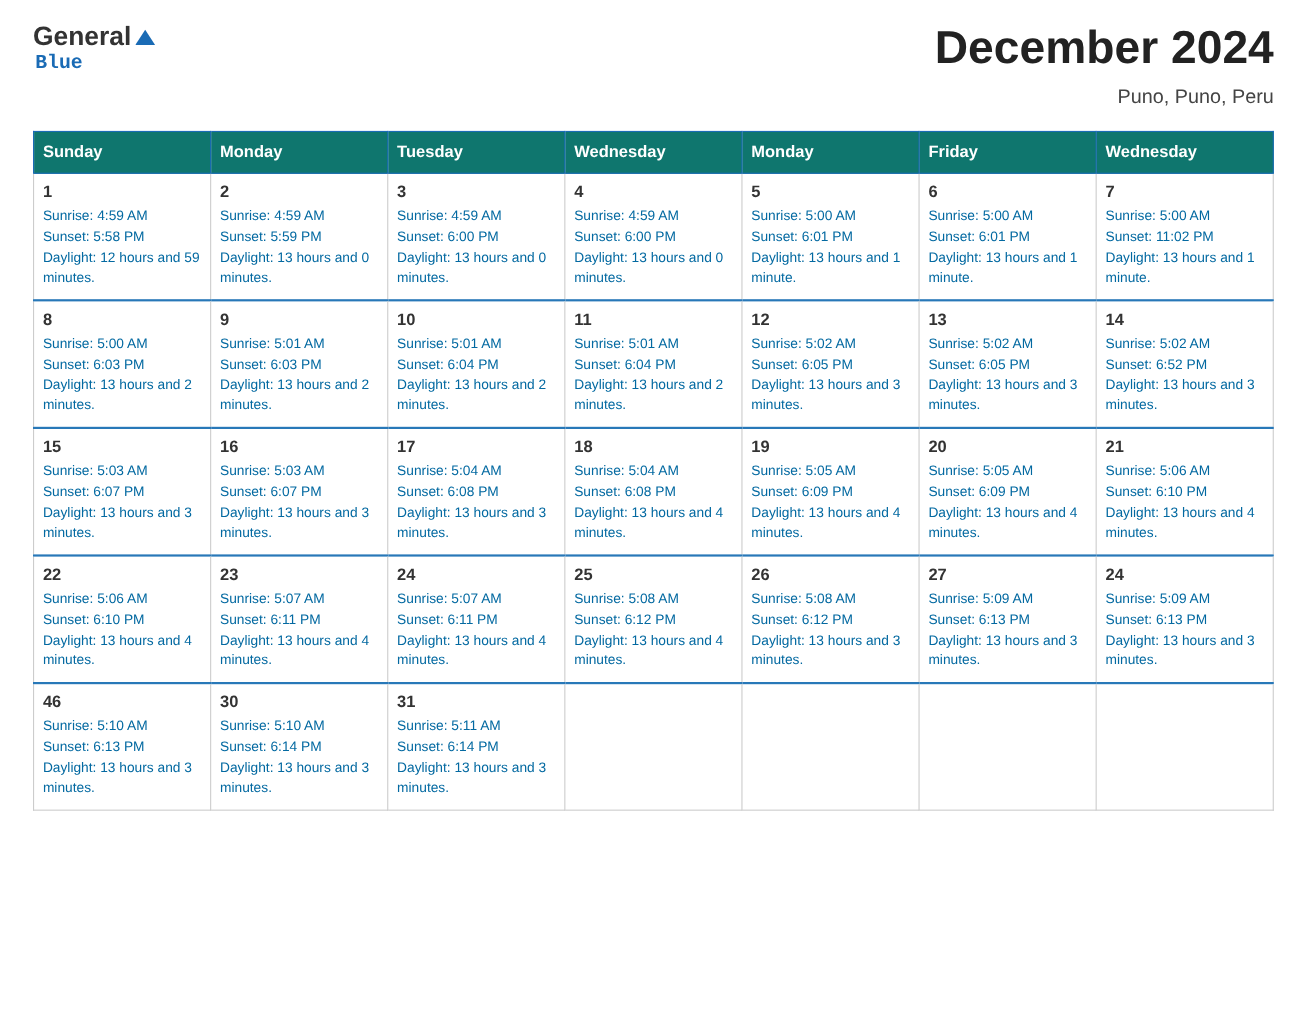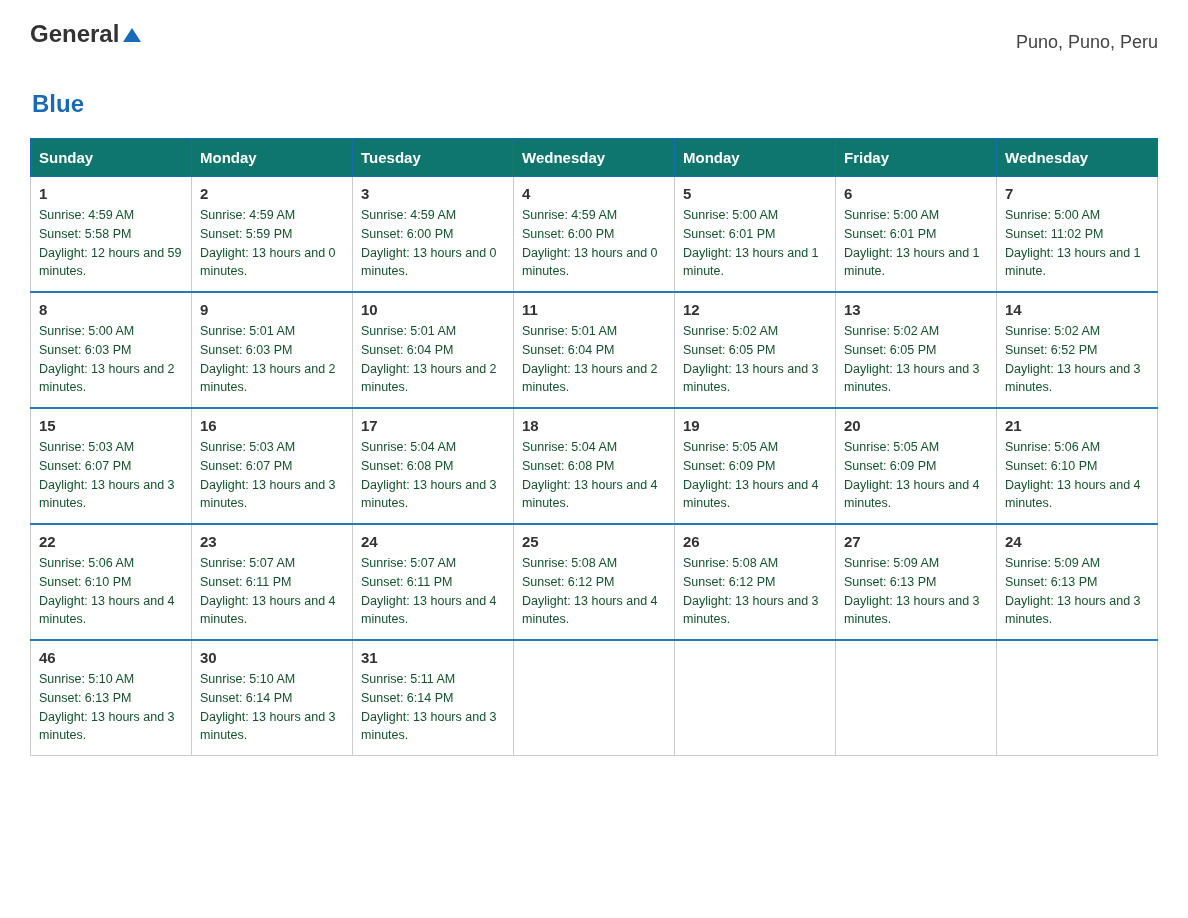--- a/index.html
+++ b/index.html
@@ -53,33 +53,32 @@
     }
     .day-number {
       font-size: 15px;
       font-weight: bold;
       display: block;
       margin-bottom: 4px;
     }
     .day-info {
       font-size: 12.5px;
       line-height: 1.5;
-      color: #14532d;
+      color: #0369a1;
     }
     .calendar tbody tr:not(:last-child) td {
       border-bottom: 2px solid #2878b8;
     }
     td.empty {
       background: #fff;
     }
     .logo-wrapper {
       display: flex;
       flex-direction: column;
       align-items: flex-start;
-      gap: 42px;
     }
     .logo-line1 {
       display: flex;
       align-items: center;
     }
     .logo-line2 {
       display: flex;
       align-items: center;
       margin-left: 2px;
     }
@@ -91,24 +90,25 @@
   <div class="logo-wrapper">
     <div class="logo-line1">
       <span style="font-size:24px;font-weight:bold;color:#333;font-family:Arial,sans-serif;">General</span>
       <span style="display:inline-block;margin-left:4px;margin-top:5px;">
         <svg width="18" height="18" viewBox="0 0 18 18">
           <polygon points="9,2 18,16 0,16" fill="#1a6bb5"></polygon>
         </svg>
       </span>
     </div>
     <div class="logo-line2">
-      <span style="font-size:24px;font-weight:bold;color:#1a6bb5;font-family:Liberation Sans, sans-serif;">Blue</span>
+      <span style="font-size:18px;font-weight:bold;color:#1a6bb5;font-family:Liberation Mono, monospace;">Blue</span>
     </div>
   </div>
   <div class="title-section">
+    <div class="month-title">December 2024</div>
     <div class="subtitle">Puno, Puno, Peru</div>
   </div>
 </div>
 
 <table class="calendar">
   <thead>
     <tr>
     <th>Sunday</th>
         <th>Monday</th>
         <th>Tuesday</th>

